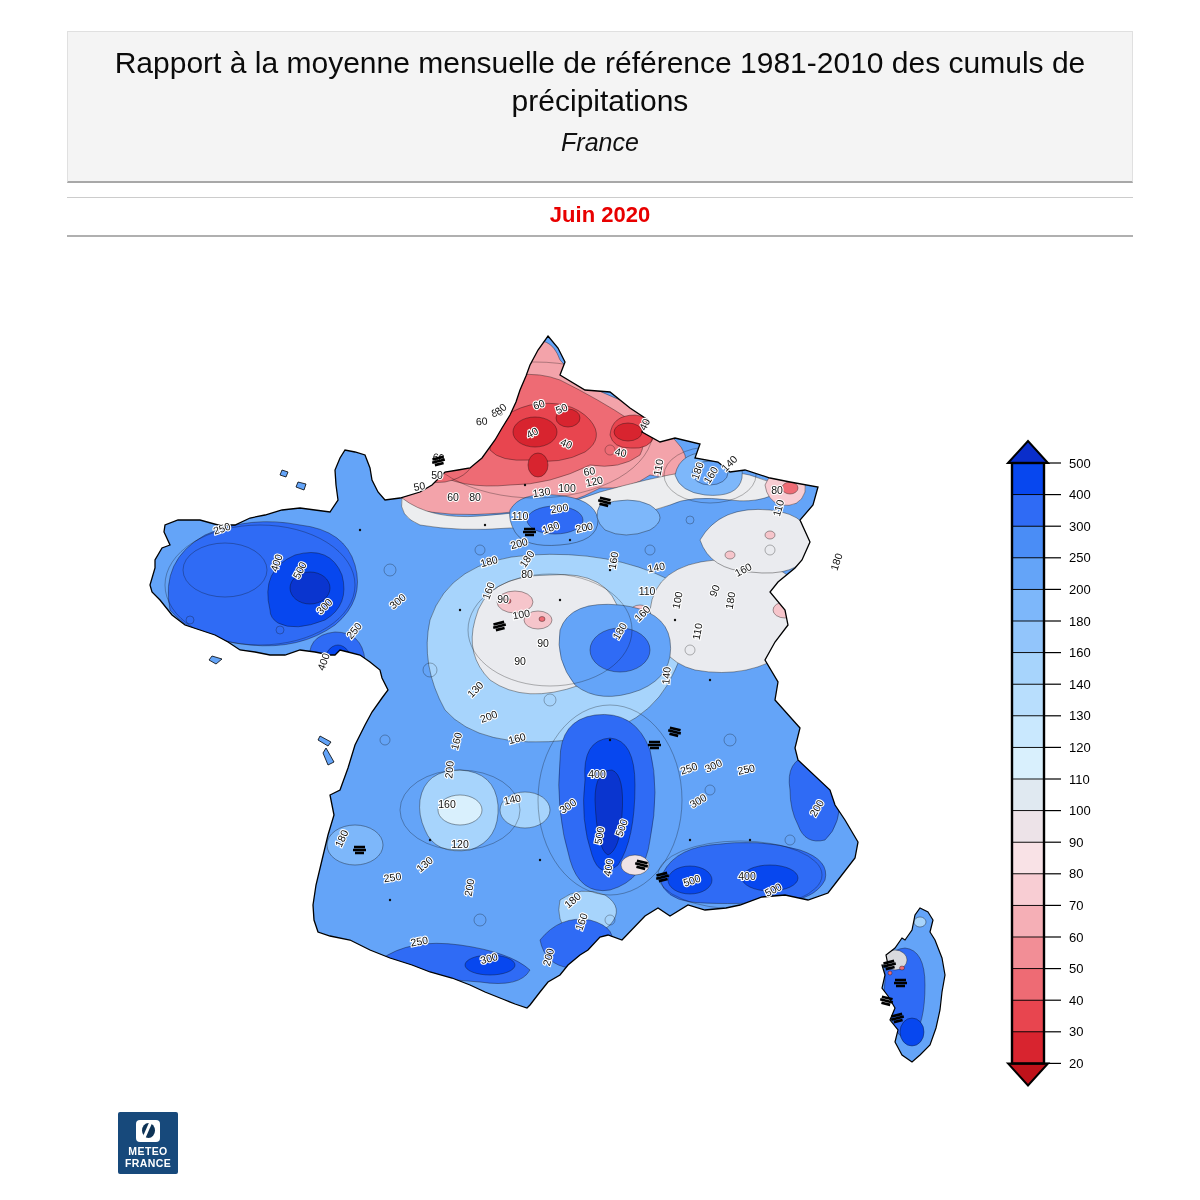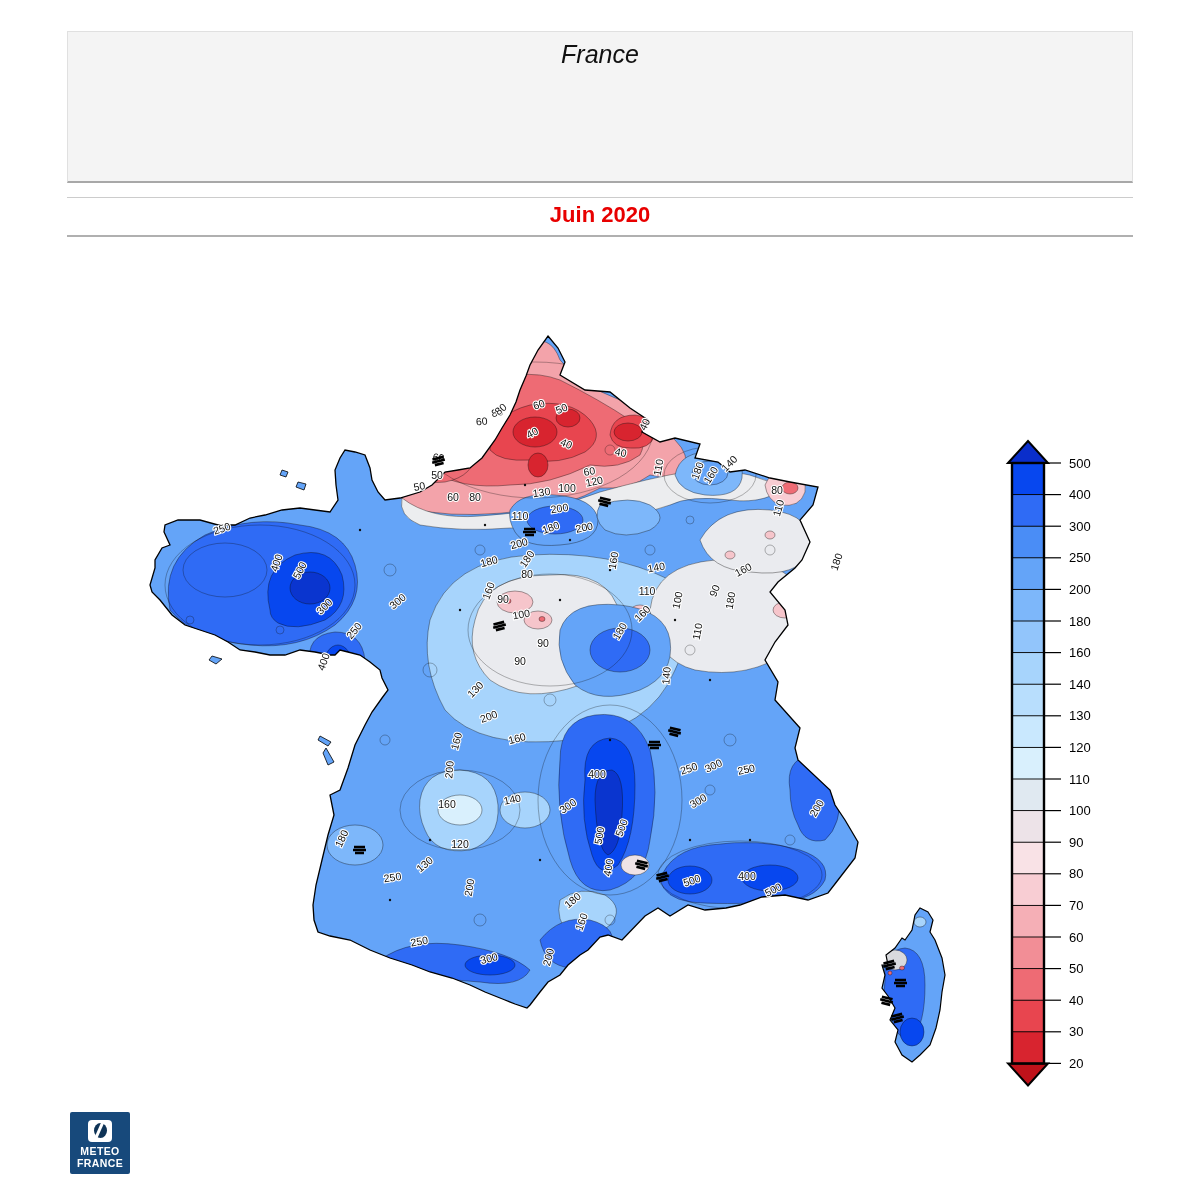--- a/index.html
+++ b/index.html
@@ -24,20 +24,21 @@
   #logo-swoosh{position:absolute;left:9px;top:1px;width:3px;height:22px;background:#ffffff;transform:rotate(24deg);}
   .logo-line{color:#fff;font-size:10.5px;font-weight:bold;letter-spacing:.4px;line-height:12px;text-align:center;}
   text{font-family:"Liberation Sans","DejaVu Sans",sans-serif;}
 </style>
 </head>
 <body>
 
 <div id="page">
 
   <div id="header-box">
+    <div id="map-title">Rapport à la moyenne mensuelle de référence 1981-2010 des cumuls de précipitations</div>
     <div id="map-subtitle">France</div>
   </div>
 
   <hr class="rule" id="rule-1">
   <div id="period-label" style="color: rgb(232, 0, 0);">Juin 2020</div>
   <hr class="rule" id="rule-2">
 
   <svg id="map-svg" width="840" height="770" viewBox="0 0 840 770">
     <defs>
       <clipPath id="fr-clip">
@@ -357,21 +358,21 @@
         <text x="65" y="575.1" font-size="13" fill="#000">50</text>
         <line x1="40" y1="602.2" x2="57" y2="602.2" stroke="#000" stroke-width="1.2"></line>
         <text x="65" y="606.7" font-size="13" fill="#000">40</text>
         <line x1="40" y1="633.8000000000001" x2="57" y2="633.8000000000001" stroke="#000" stroke-width="1.2"></line>
         <text x="65" y="638.3000000000001" font-size="13" fill="#000">30</text>
         <line x1="40" y1="665.4" x2="57" y2="665.4" stroke="#000" stroke-width="1.2"></line>
         <text x="65" y="669.9" font-size="13" fill="#000">20</text>
       </g>
   </svg>
 
-  <div id="logo" style="background: rgb(23, 73, 123);">
+  <div id="logo" style="background: rgb(23, 73, 123); margin-left: 48px;">
     <div id="logo-icon">
       <div id="logo-globe"></div>
         <div id="logo-swoosh"></div>
     </div>
     <div class="logo-line">METEO</div>
     <div class="logo-line">FRANCE</div>
   </div>
 
 </div>
 

